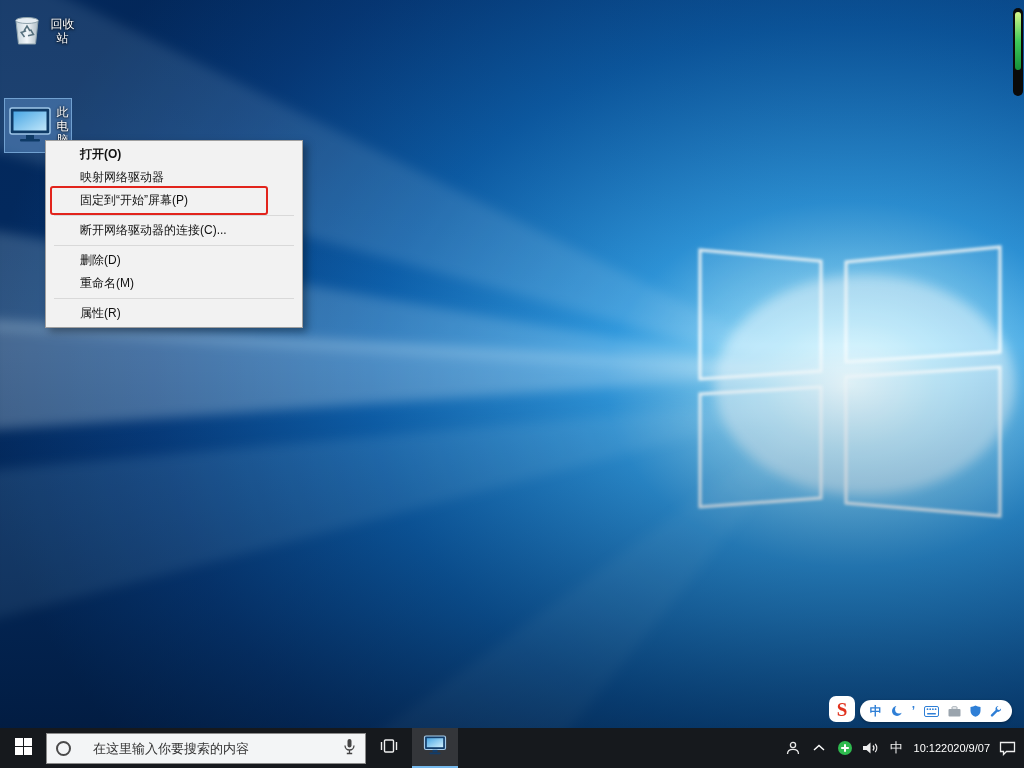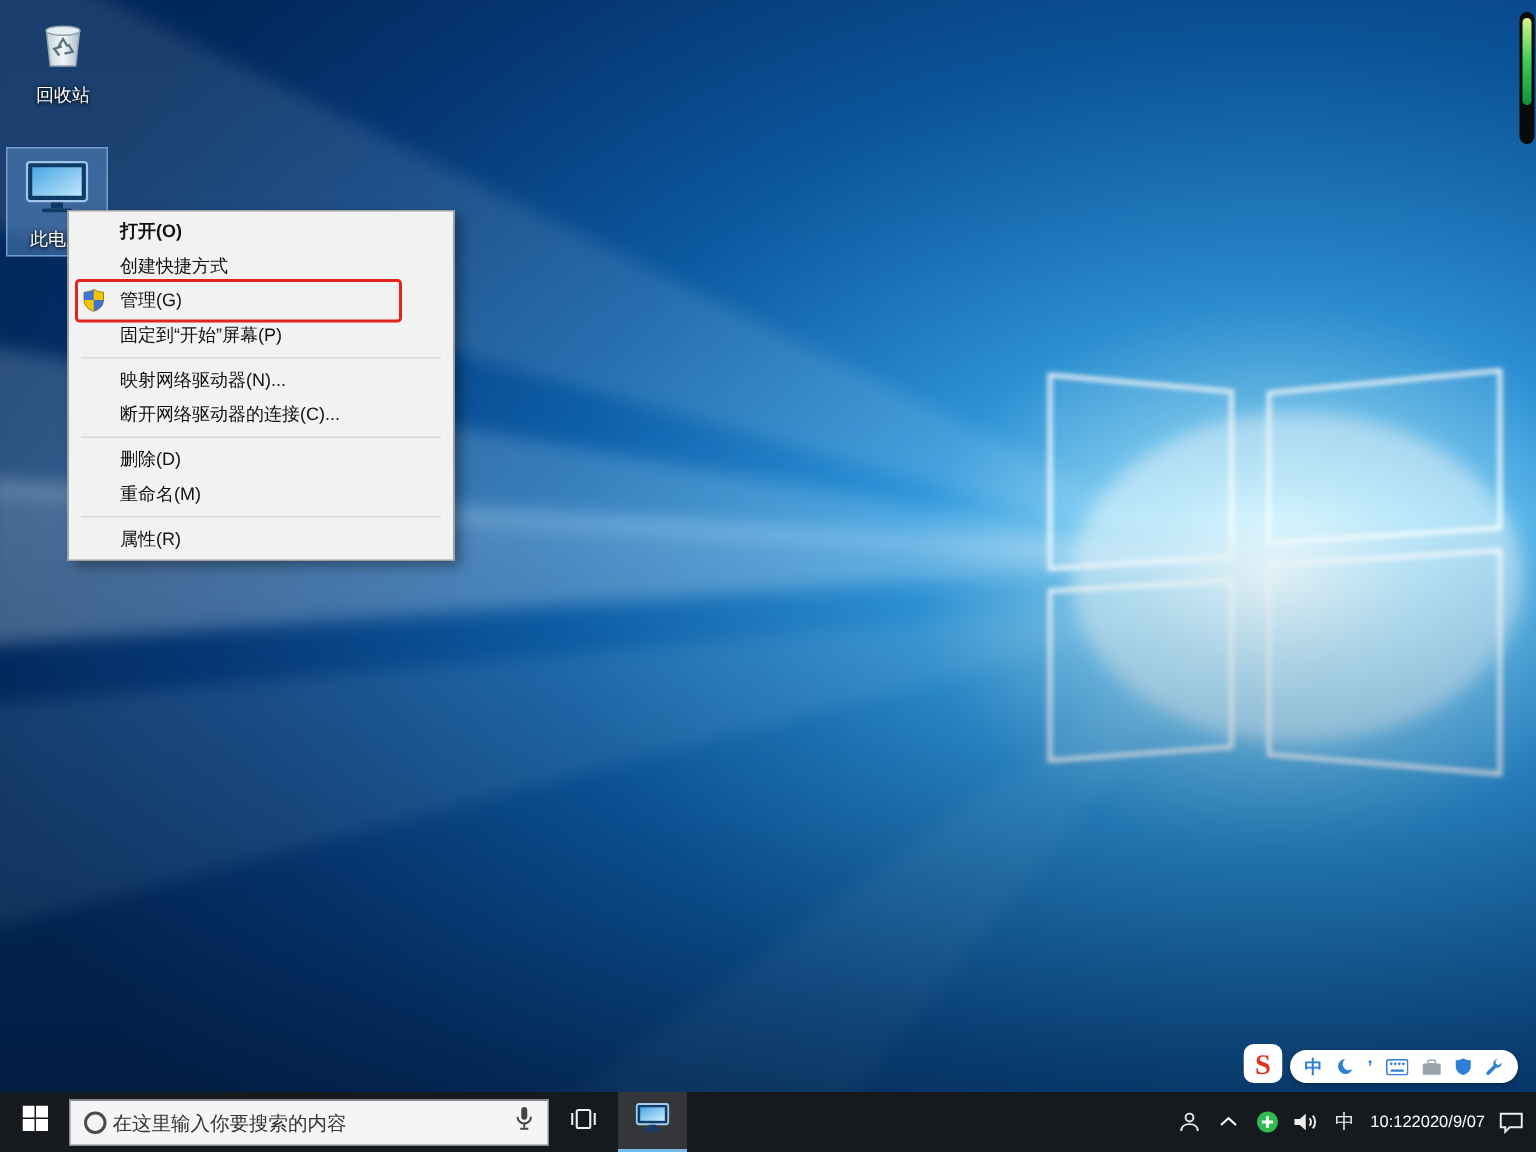--- a/index.html
+++ b/index.html
@@ -3,38 +3,38 @@
 <meta charset="utf-8">
 <style>
   *{margin:0;padding:0;box-sizing:border-box}
   html,body{width:1024px;height:768px;overflow:hidden}
   body{position:relative;font-family:"Liberation Sans","DejaVu Sans",sans-serif;background:#06265a}
 
   
   .wallpaper{position:absolute;inset:0;z-index:0}
 
   
-  .desktop-icon{position:absolute;z-index:1;display:flex;flex-direction:column;align-items:center;gap:3px;width:68px;text-align:center}
+  .desktop-icon{position:absolute;z-index:1;display:flex;flex-direction:row;align-items:center;gap:3px;width:68px;text-align:center}
   .desktop-icon .label{color:#fff;font-size:12px;text-shadow:0 1px 3px rgba(0,0,0,.9),0 0 2px rgba(0,0,0,.7);line-height:14px}
   #icon-recycle{left:8px;top:10px}
   #icon-thispc{left:4px;top:98px;padding:5px 2px 4px;background:rgba(110,165,225,.38);border:1px solid rgba(150,200,245,.6)}
 
   
   .context-menu{position:absolute;left:45px;top:140px;width:258px;z-index:10;background:#f2f2f2;border:1px solid #a0a0a0;box-shadow:4px 4px 8px rgba(0,0,0,.35);padding:2px 0;font-size:12px;color:#111}
   .menu-item{position:relative;height:23px;line-height:23px;padding-left:34px;white-space:nowrap;cursor:default}
   .menu-item.bold{font-weight:bold}
   .menu-sep{height:1px;background:#d9d9d9;margin:3px 8px}
   .menu-icon{position:absolute;left:9px;top:3px;width:16px;height:17px}
   .annotation{position:absolute;left:4px;top:45px;width:218px;height:29px;border:2px solid #e2241c;border-radius:3px;pointer-events:none;z-index:12}
 
   
   .taskbar{position:absolute;left:0;bottom:0;width:1024px;height:40px;background:#16191d;z-index:20;display:flex;align-items:center}
   .tb-btn{width:46px;height:40px;display:flex;align-items:center;justify-content:center;cursor:pointer}
   .tb-btn.app.active{background:rgba(255,255,255,.13);border-bottom:2px solid #76b9ed}
-  .search-box{width:320px;height:31px;background:#f3f5f6;border:1px solid #8a8a8a;display:flex;align-items:center;padding:0 9px;gap:4px}
+  .search-box{width:320px;height:31px;background:#f3f5f6;border:1px solid #8a8a8a;display:flex;align-items:center;padding:0 9px;gap:22px}
   .search-box input{border:0;background:transparent;flex:1;font-size:13px;color:#222;outline:none;font-family:inherit}
   .search-box input::placeholder{color:#333;opacity:1}
   .cortana-ring{width:15px;height:15px;border:2px solid #4a4a4a;border-radius:50%;flex:0 0 auto}
   .tray{margin-left:auto;display:flex;align-items:center;height:40px;padding-right:4px}
   .tray-item{min-width:26px;height:40px;display:flex;align-items:center;justify-content:center;color:#f0f0f0;font-size:13px;cursor:pointer}
   .clock{min-width:66px;height:40px;display:flex;align-items:center;justify-content:center;color:#fff;font-size:11px;line-height:14px;cursor:pointer;padding:0 4px}
 
   
   .ime-bar{position:absolute;right:12px;bottom:44px;z-index:15;display:flex;align-items:center;gap:5px;height:26px}
   .ime-pill{background:#fff;border-radius:12px;height:22px;display:flex;align-items:center;padding:0 10px;gap:9px;box-shadow:0 1px 3px rgba(0,0,0,.35)}
@@ -123,34 +123,23 @@
       <rect x="6.5" y="7.5" width="33" height="19" fill="url(#scr)"></rect>
       <rect x="19" y="31" width="8" height="4" fill="#0e3a66"></rect>
       <rect x="13" y="35" width="20" height="2.5" rx="1" fill="#0e3a66"></rect>
     </svg>
   </span>
   <span class="label">此电脑</span>
 </div>
 
 <div class="context-menu">
   <div class="menu-item bold">打开(O)</div>
-  <div class="menu-item">创建快捷方式</div>
-  <div class="menu-item">
-    <span class="menu-icon">
-      <svg width="15" height="16" viewBox="0 0 15 16">
-        <path d="M7.5 1 C9.5 2.2 11.7 2.7 14 2.8 L14 8 C14 12 11 14.5 7.5 15.5 C4 14.5 1 12 1 8 L1 2.8 C3.3 2.7 5.5 2.2 7.5 1 Z" fill="#f5c400" stroke="#7a6200" stroke-width="0.5"></path>
-        <path d="M7.5 1 C5.5 2.2 3.3 2.7 1 2.8 L1 8 L7.5 8 Z" fill="#3f74d1"></path>
-        <path d="M7.5 8 L14 8 C14 12 11 14.5 7.5 15.5 Z" fill="#3f74d1"></path>
-      </svg>
-    </span>
-    <span>管理(G)</span>
-  </div>
+  <div class="menu-item">映射网络驱动器</div>
   <div class="menu-item">固定到“开始”屏幕(P)</div>
   <div class="menu-sep"></div>
-  <div class="menu-item">映射网络驱动器(N)...</div>
   <div class="menu-item">断开网络驱动器的连接(C)...</div>
   <div class="menu-sep"></div>
   <div class="menu-item">删除(D)</div>
   <div class="menu-item">重命名(M)</div>
   <div class="menu-sep"></div>
   <div class="menu-item">属性(R)</div>
   <div class="annotation"></div>
 </div>
 
 <div class="ime-bar">

